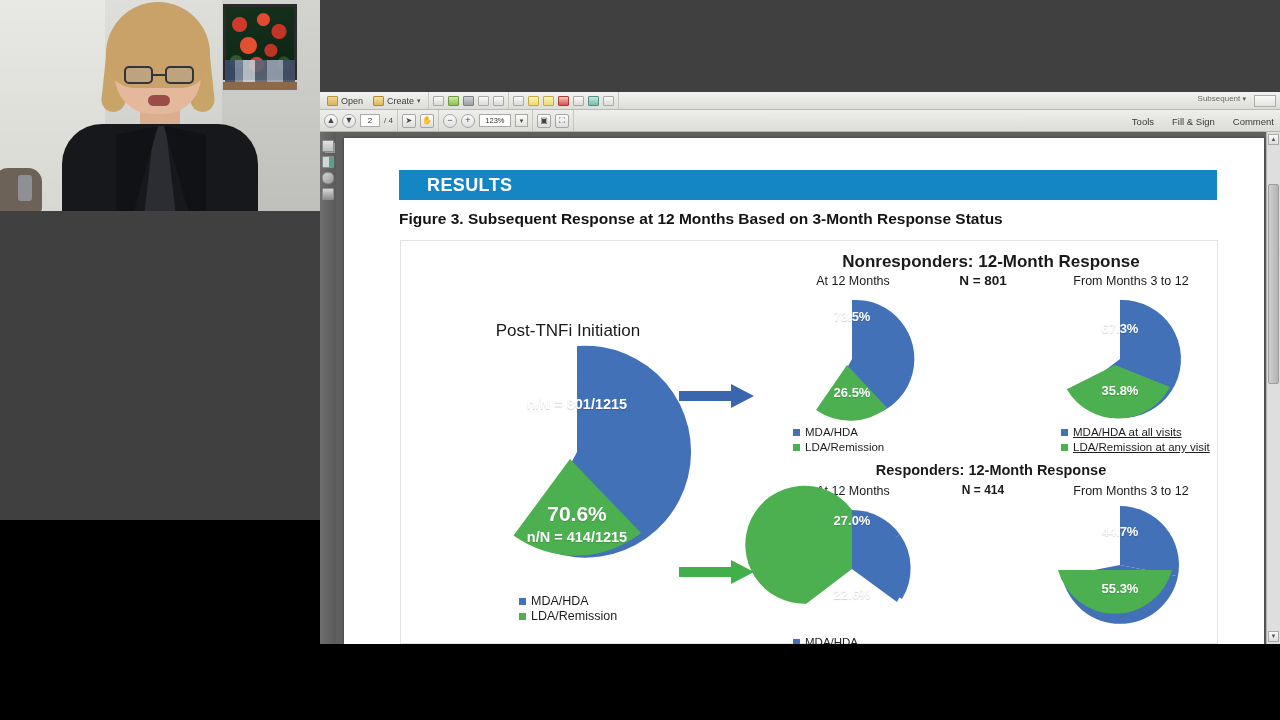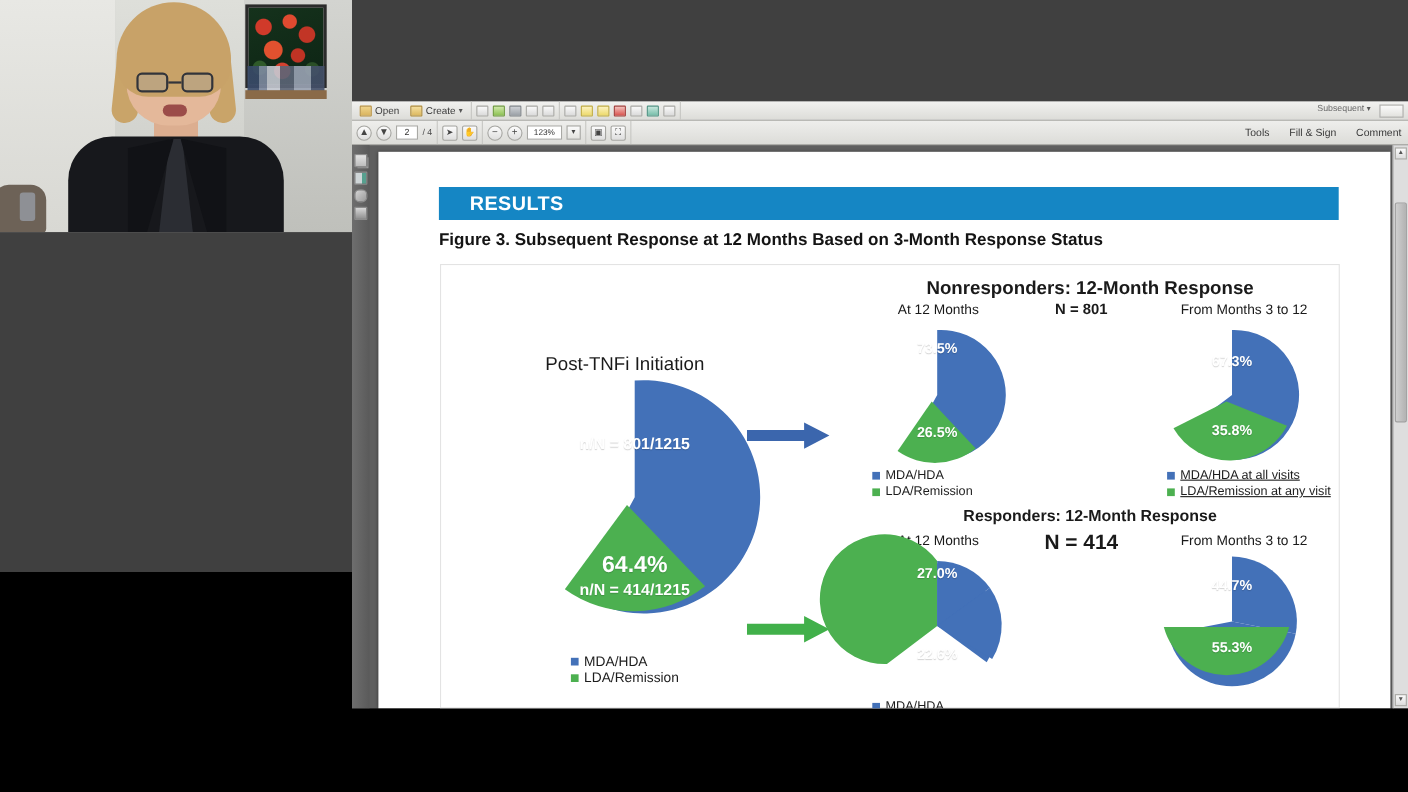--- a/index.html
+++ b/index.html
@@ -269,21 +269,21 @@
 
         <div class="lbl" style="left:12px; top:68px; width:310px; text-align:center; font-size:17px;margin-top:12px;">Post-TNFi Initiation</div>
 
         <div class="pie" style="left:65px; top:100px;">
           <svg width="222" height="222" viewBox="0 0 222 222" aria-hidden="true">
             <path d="M111 111 L111 5 A106 106 0 1 1 62.6 200.4 Z" fill="#4371b8"></path>
             <path d="M104 118 L47.5 194.6 A106 106 0 0 0 175 192 Z" fill="#4cb050"></path>
           </svg>
         </div>
         <div class="pct" style="left:65px; top:155px; width:222px; font-size:14.5px;">n/N = 801/1215</div>
-        <div class="pct" style="left:65px; top:261px; width:222px; font-size:21px;">64.4%</div>
+        <div class="pct" style="left:65px; top:261px; width:222px; font-size:21px;">70.6%</div>
         <div class="pct" style="left:65px; top:288px; width:222px; font-size:14.5px;">n/N = 414/1215</div>
 
         <div class="legend" style="left:118px; top:353px; font-size:12.5px;">
           <div class="row">
             <span class="sw" style="background:#4371b8"></span>
             <span>MDA/HDA</span>
           </div>
           <div class="row">
             <span class="sw" style="background:#4cb050"></span>
             <span>LDA/Remission</span>
@@ -341,21 +341,21 @@
             <span>MDA/HDA at all visits</span>
           </div>
           <div class="row">
             <span class="sw" style="background:#4cb050"></span>
             <span>LDA/Remission at any visit</span>
           </div>
         </div>
 
         <div class="lbl" style="left:370px; top:221px; width:440px; text-align:center; font-size:14.5px; font-weight:bold;">Responders: 12-Month Response</div>
         <div class="lbl" style="left:372px; top:243px; width:160px; text-align:center; font-size:12.5px;">At 12 Months</div>
-        <div class="lbl" style="left:512px; top:242px; width:140px; text-align:center; font-size:19px; font-weight:bold;">N = 414</div>
+        <div class="lbl" style="left:512px; top:242px; width:140px; text-align:center; font-size:12px; font-weight:bold;">N = 414</div>
         <div class="lbl" style="left:650px; top:243px; width:160px; text-align:center; font-size:12.5px;">From Months 3 to 12</div>
 
         <div class="pie" style="left:389px; top:266px;">
           <svg width="124" height="124" viewBox="0 0 124 124">
             <path d="M62 62 L16.3 96.7 A59 59 0 1 1 62 3 Z" fill="#4cb050"></path>
             <path d="M67 57 L112 90 A59 59 0 0 0 67 0 Z" fill="#4371b8" transform="translate(-5,5)"></path>
             <path d="M62 62 L62 3 A59 59 0 0 1 109.9 27.4 Z" fill="#4371b8"></path>
             <path d="M62 62 L109.9 27.4 A59 59 0 0 1 112 92 Z" fill="#4371b8"></path>
           </svg>
         </div>

